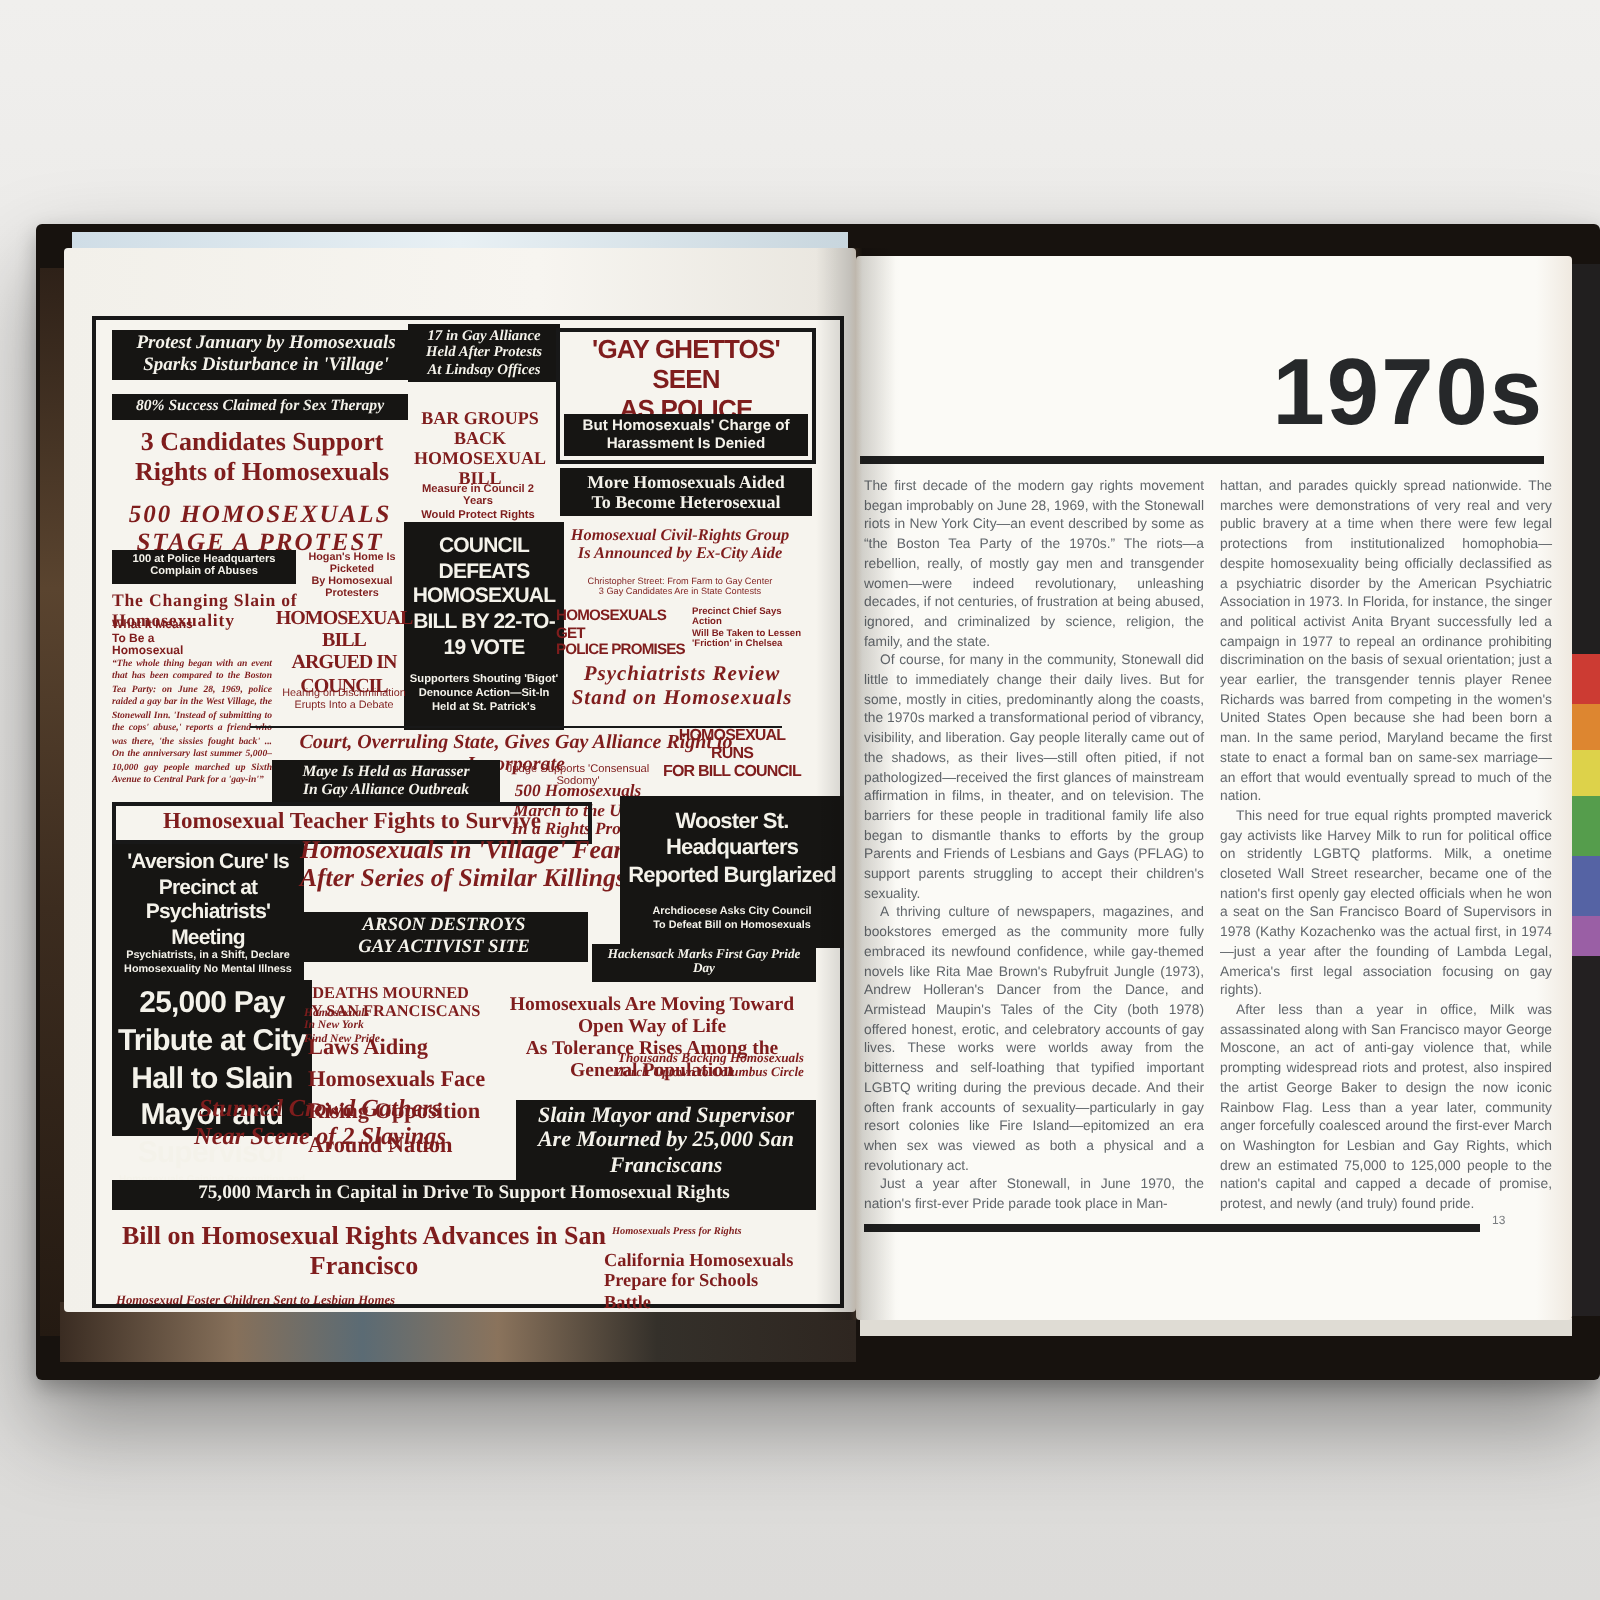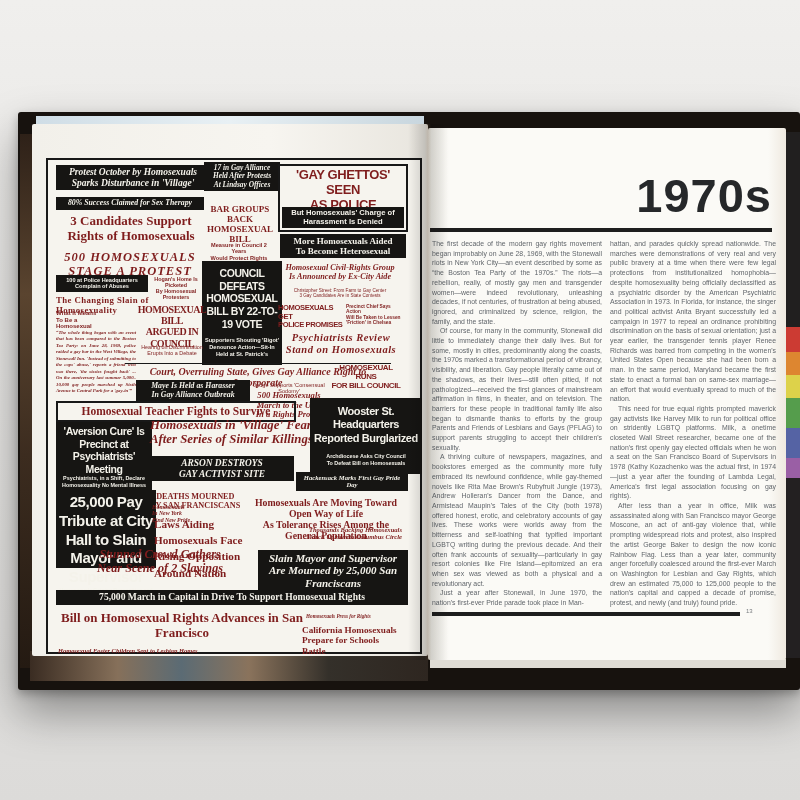--- a/index.html
+++ b/index.html
@@ -59,21 +59,21 @@
 
 <div class="abs" id="book-backing"></div>
 <div class="abs" id="underpages-left"></div>
 <div class="abs" id="underpages-bottom"></div>
 <div class="abs" id="top-sliver"></div>
 <div class="abs" id="right-bottom-sliver"></div>
 
 <div class="abs" id="left-page">
   <div class="abs" id="collage">
 
-    <div class="hl bar serif ital bold ctr" style="left:8px;top:5px;width:148px;font-size:9.5px">Protest October by Homosexuals
+    <div class="hl bar serif ital bold ctr" style="left:8px;top:5px;width:148px;font-size:9.5px">Protest January by Homosexuals
 Sparks Disturbance in 'Village'</div>
     <div class="hl bar serif ital bold ctr" style="left:8px;top:37px;width:142px;font-size:7.8px">80% Success Claimed for Sex Therapy</div>
     <div class="hl bar serif ital bold ctr" style="left:156px;top:2px;width:70px;font-size:7.4px">17 in Gay Alliance
 Held After Protests
 At Lindsay Offices</div>
     <div class="hl boxed cond ctr" style="left:230px;top:4px;width:120px;font-size:13px;line-height:1.15">'GAY GHETTOS' SEEN
 AS POLICE TARGETS</div>
     <div class="hl serif bold ctr" style="left:6px;top:54px;width:154px;font-size:13px">3 Candidates Support
 Rights of Homosexuals</div>
     <div class="hl serif bold ital ctr" style="left:4px;top:90px;width:156px;font-size:12.5px;letter-spacing:1px">500 HOMOSEXUALS

